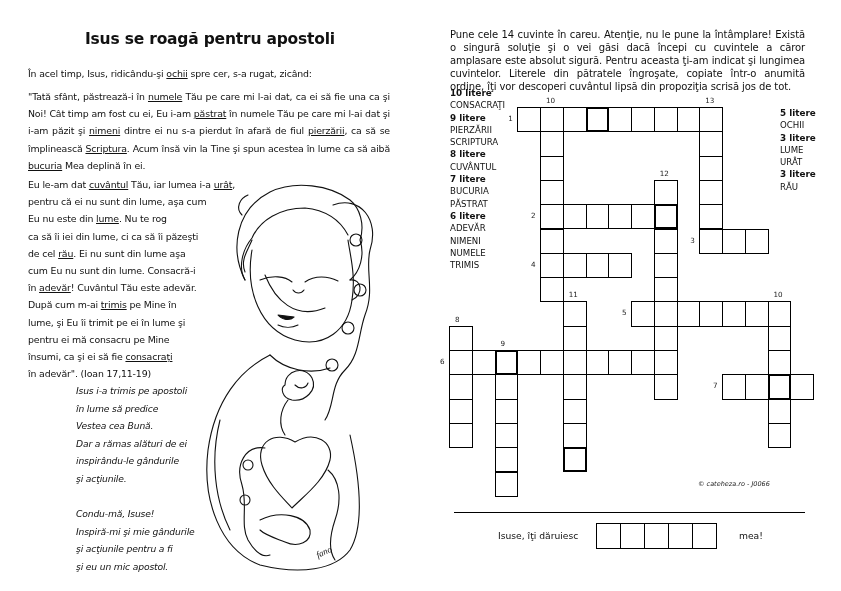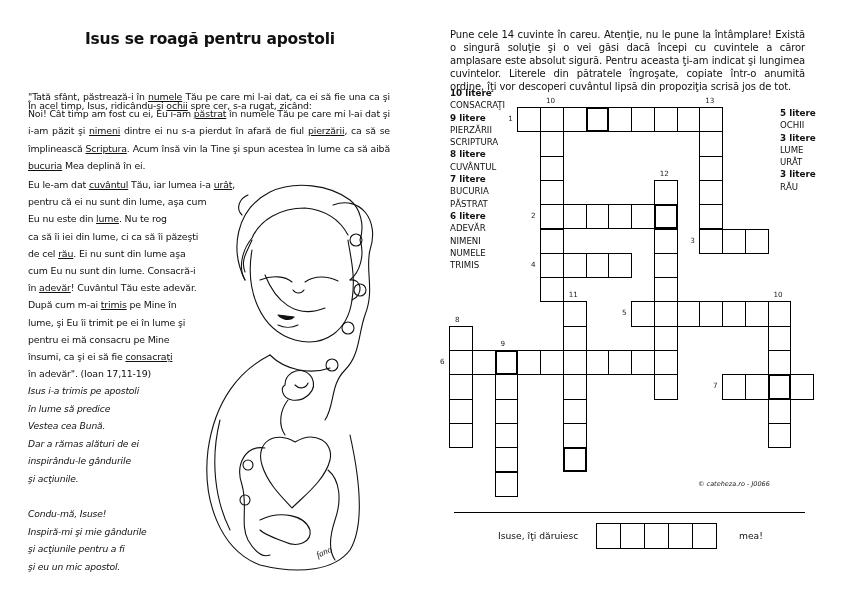--- a/index.html
+++ b/index.html
@@ -1,24 +1,24 @@
 <!DOCTYPE html>
 <html><head>
 <meta charset="utf-8">
 <style>
   html, body { margin:0; padding:0; background:#ffffff; }
   body { width:841px; height:591px; position:relative; overflow:hidden;
          font-family:"DejaVu Sans", "Liberation Sans", sans-serif; color:#111; }
   .abs { position:absolute; }
   #title { left:0; width:420px; top:30px; text-align:center; font-weight:bold; font-size:15.5px; letter-spacing:-0.2px; }
   .para { position:absolute; left:28px; font-size:9.4px; line-height:17.2px; letter-spacing:-0.15px; }
-  #intro { top:65px; width:360px;margin-top:32px; }
+  #intro { top:65px; width:360px; }
   #quote1 { top:88px; width:362px; text-align:justify; }
   #quote2 { top:176px; width:230px; }
-  #poem { top:382px; width:200px; font-style:italic; font-size:9.2px; line-height:17.6px; }
+  #poem { top:382px; width:200px; font-style:italic; font-size:9.2px; line-height:17.6px;margin-left:48px; }
   u { text-decoration:underline; text-underline-offset:1px; }
   .line { display:block; white-space:nowrap; }
   .gap { display:block; height:17.6px; }
 
   #illus { left:200px; top:180px; width:225px; height:395px; }
 
   #instr { left:450px; top:28px; width:355px; font-size:10px; line-height:13px; text-align:justify; letter-spacing:-0.1px; }
 
   .wl { position:absolute; font-size:8.6px; line-height:12.3px; }
   .wl .h { font-weight:bold; font-size:8.8px; }

